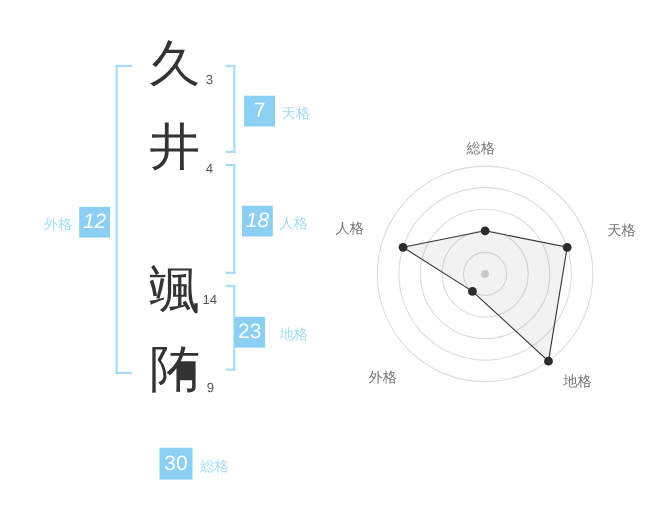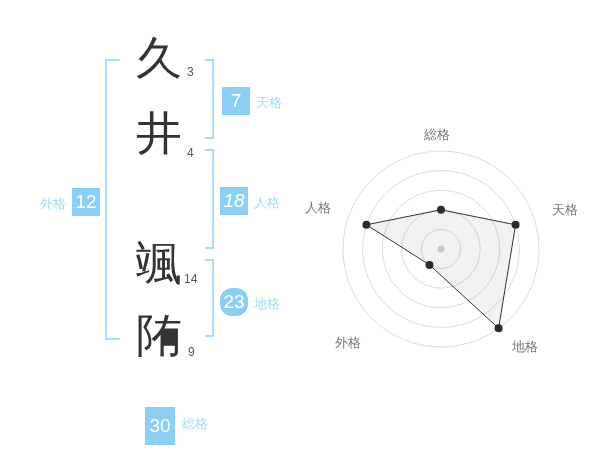--- a/index.html
+++ b/index.html
@@ -43,46 +43,46 @@
   .char-2 { top: 240px; }
   .char-3 { top: 312px; }
 
   .stroke-count {
     position: absolute;
     font-size: 12px;
     color: #555555;
   }
   .stroke-0 { left: 187px; top: 65px;  }
   .stroke-1 { left: 187px; top: 146px; }
-  .stroke-2 { left: 184px; top: 272px; }
+  .stroke-2 { left: 184px; top: 265px; }
   .stroke-3 { left: 188px; top: 345px; }
 
   .kaku-box {
     position: absolute;
     width: 28px; height: 28px;
     background: #8bcff2;
     color: #ffffff;
     font-size: 19px;
     display: flex; align-items: center; justify-content: center;
   }
   .kaku-label {
     position: absolute;
     font-size: 13px;
     color: #a3dcf6;
     white-space: nowrap;
   }
   .box-tenkaku  { left: 222px; top: 87px;  }
   .lbl-tenkaku  { left: 256px; top: 94px;  }
   .box-jinkaku  { left: 220px; top: 187px; font-style: italic; }
   .lbl-jinkaku  { left: 254px; top: 194px; }
-  .box-chikaku  { left: 220px; top: 288px; border-radius: 12px; }
+  .box-chikaku  { left: 213px; top: 288px; }
   .lbl-chikaku  { left: 254px; top: 295px; }
-  .box-gaikaku  { left: 72px;  top: 188px; }
+  .box-gaikaku  { left: 72px;  top: 188px; font-style: italic; }
   .lbl-gaikaku  { left: 40px;  top: 195px; }
-  .box-soukaku  { left: 145px; top: 407px; width: 30px; height: 38px; }
+  .box-soukaku  { left: 145px; top: 407px; width: 30px; height: 29px; }
   .lbl-soukaku  { left: 182px; top: 415px; }
 
   
   .radar-wrap {
     position: absolute;
     left: 301px; top: 109px;
     width: 280px; height: 280px;
   }
 </style>
 </head>

